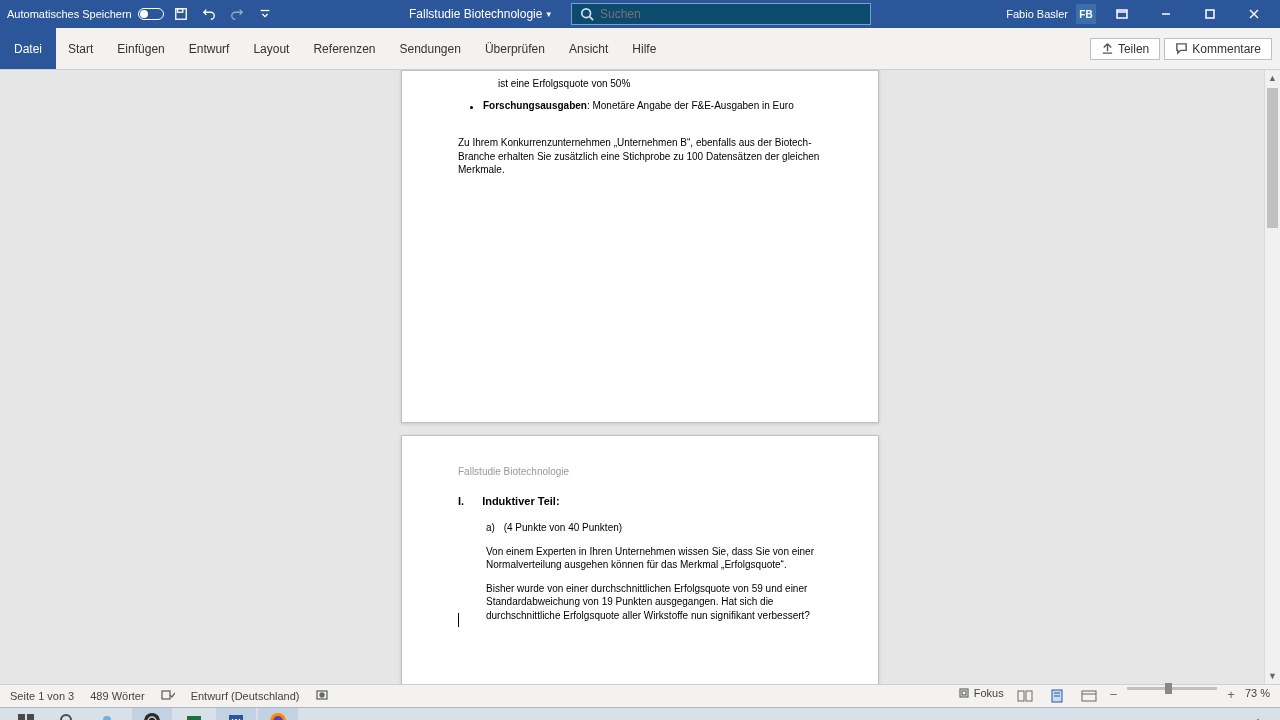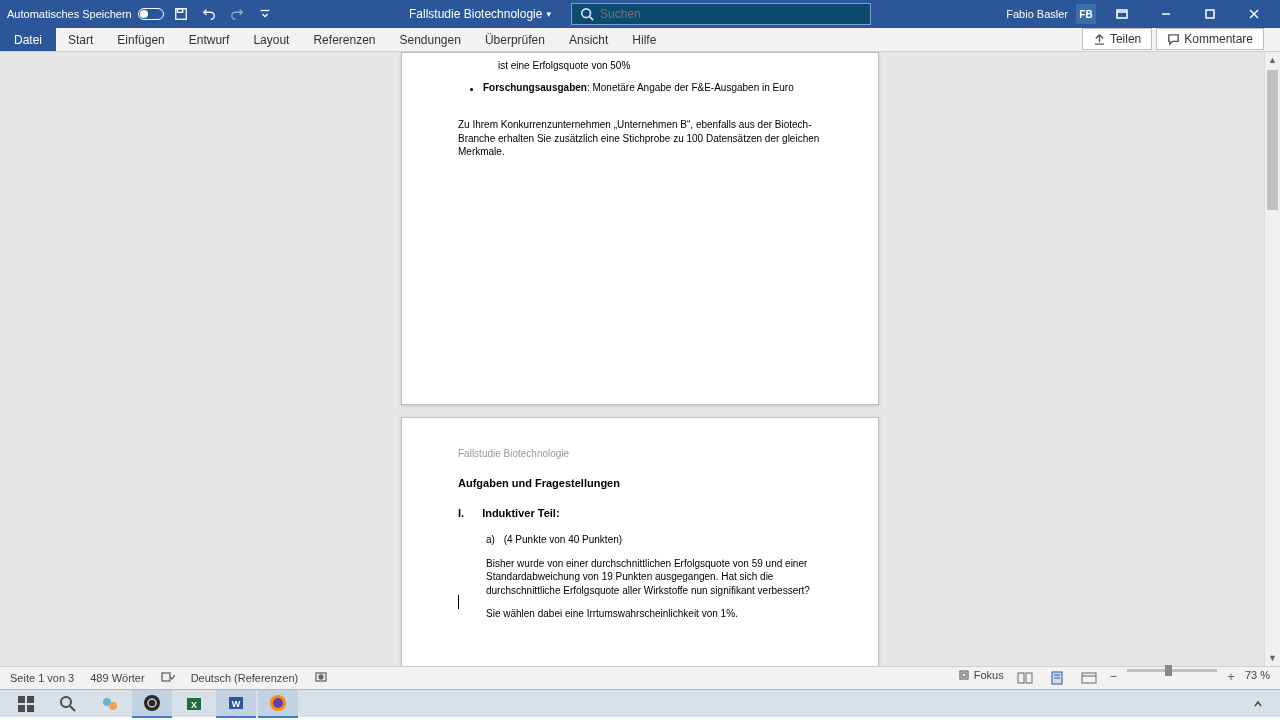--- a/index.html
+++ b/index.html
@@ -16,24 +16,24 @@
   .doc-title { font-size:12px; display:flex; align-items:center; gap:4px; }
   .search-box { width:300px; height:22px; background:#0c4a6e; border:1px solid #7ba0d0; display:flex; align-items:center; padding:0 8px; gap:6px; color:#cfe0f2; }
   .search-box input { background:transparent; border:none; outline:none; color:#cfe0f2; font-size:12px; flex:1; }
   .search-box svg { width:14px; height:14px; stroke:#cfe0f2; fill:none; stroke-width:2; }
   .tb-right { margin-left:auto; display:flex; align-items:center; gap:8px; padding-right:8px; }
   .user-name { font-size:11px; }
   .user-badge { width:20px; height:20px; background:#3b6eaa; display:flex; align-items:center; justify-content:center; font-size:10px; font-weight:600;text-align:center; }
   .win-btn { width:36px; height:28px; display:flex; align-items:center; justify-content:center; }
   .win-btn svg { width:12px; height:12px; stroke:#fff; fill:none; stroke-width:1.5; }
   
-  .ribbon { height:24px; background:#f3f2f1; display:flex; align-items:stretch; border-bottom:1px solid #d0d0d0; }
+  .ribbon { height:42px; background:#f3f2f1; display:flex; align-items:stretch; border-bottom:1px solid #d0d0d0; }
   .ribbon-file { background:#2b579a; color:#fff; padding:0 14px; display:flex; align-items:center; font-size:12px; }
   .ribbon-tab { padding:0 12px; display:flex; align-items:center; font-size:12px; color:#333; cursor:pointer; }
-  .ribbon-right { margin-left:auto; display:flex; align-items:flex-start; padding-right:16px; gap:4px; }
+  .ribbon-right { margin-left:auto; display:flex; align-items:center; padding-right:8px; gap:4px; }
   .ribbon-action { display:flex; align-items:center; gap:4px; padding:3px 10px; font-size:12px; color:#333; border:1px solid #c0c0c0; background:#fff; }
   .ribbon-action svg { width:13px; height:13px; stroke:#555; fill:none; stroke-width:1.5; }
   
   .doc-area { height:614px; background:#e6e6e6; overflow:hidden; position:relative; display:flex; justify-content:center; }
   .page-stack { width:478px; }
   .page { width:478px; background:#fff; border:1px solid #c0c0c0; box-shadow:0 1px 3px rgba(0,0,0,.15); position:relative; }
   .page1 { height:353px; margin-bottom:12px; padding:6px 56px 30px 56px; }
   .page2 { min-height:250px; padding:30px 56px 10px 56px; }
   .bullet-row { display:flex; gap:10px; font-size:10px; color:#000; margin-bottom:4px; align-items:center; margin-left:12px; }
   .bullet-dot { width:3px; height:3px; background:#000; border-radius:50%; margin-top:5px; flex-shrink:0; }
@@ -198,31 +198,30 @@
         <span class="bullet-dot"></span>
         <span class="body-text">
           <b>Forschungsausgaben</b><span>: Monetäre Angabe der F&amp;E-Ausgaben in Euro</span>
         </span>
       </div>
       <div class="body-text" style="margin-top:24px;">Zu Ihrem Konkurrenzunternehmen „Unternehmen B“, ebenfalls aus der Biotech-Branche erhalten Sie zusätzlich eine Stichprobe zu 100 Datensätzen der gleichen Merkmale.</div>
     </div>
 
     <div class="page page2">
       <div class="page-header">Fallstudie Biotechnologie</div>
-      <div class="section-heading">Aufgaben und Fragestellungen</div>
       <div class="list-row">
         <span>I.</span>
         <span>Induktiver Teil:</span>
       </div>
       <div class="sub-row">
         <span class="sub-label">a)</span>
         <span>(4 Punkte von 40 Punkten)</span>
       </div>
+      <div class="sub-row">Von einem Experten in Ihren Unternehmen wissen Sie, dass Sie von einer Normalverteilung ausgehen können für das Merkmal „Erfolgsquote“.</div>
       <div class="sub-row">Bisher wurde von einer durchschnittlichen Erfolgsquote von 59 und einer Standardabweichung von 19 Punkten ausgegangen. Hat sich die durchschnittliche Erfolgsquote aller Wirkstoffe nun signifikant verbessert?</div>
-      <div class="sub-row">Sie wählen dabei eine Irrtumswahrscheinlichkeit von 1%.</div>
 
       <div class="cursor-caret"></div>
     </div>
   </div>
   <div class="vscroll">
     <div class="vscroll-up">▲</div>
     <div class="vscroll-track">
       <div class="vscroll-thumb"></div>
     </div>
     <div class="vscroll-down">▼</div>
@@ -230,21 +229,21 @@
 </div>
 
 <div class="statusbar">
   <div class="status-left">
     <span>Seite 1 von 3</span>
     <span>489 Wörter</span>
     <span><svg width="14" height="12" viewBox="0 0 14 12" style="stroke:#666;fill:none;stroke-width:1.3">
           <rect x="1" y="2" width="8" height="8"></rect>
           <path d="M9 6 L11 8 L14 4"></path>
         </svg></span>
-    <span>Deutsch (Referenzen)</span>
+    <span>Entwurf (Deutschland)</span>
     <span><svg width="14" height="12" viewBox="0 0 14 12" style="stroke:#666;fill:none;stroke-width:1.3">
           <rect x="2" y="2" width="10" height="8"></rect>
           <circle cx="7" cy="6" r="2" fill="#666"></circle>
         </svg></span>
   </div>
   <div class="status-right">
     <span style="display:flex;align-items:center;gap:4px;">
       <svg width="12" height="12" viewBox="0 0 12 12" style="stroke:#666;fill:none;stroke-width:1.2">
           <rect x="2" y="2" width="8" height="8"></rect>
           <rect x="4" y="4" width="4" height="4"></rect>

